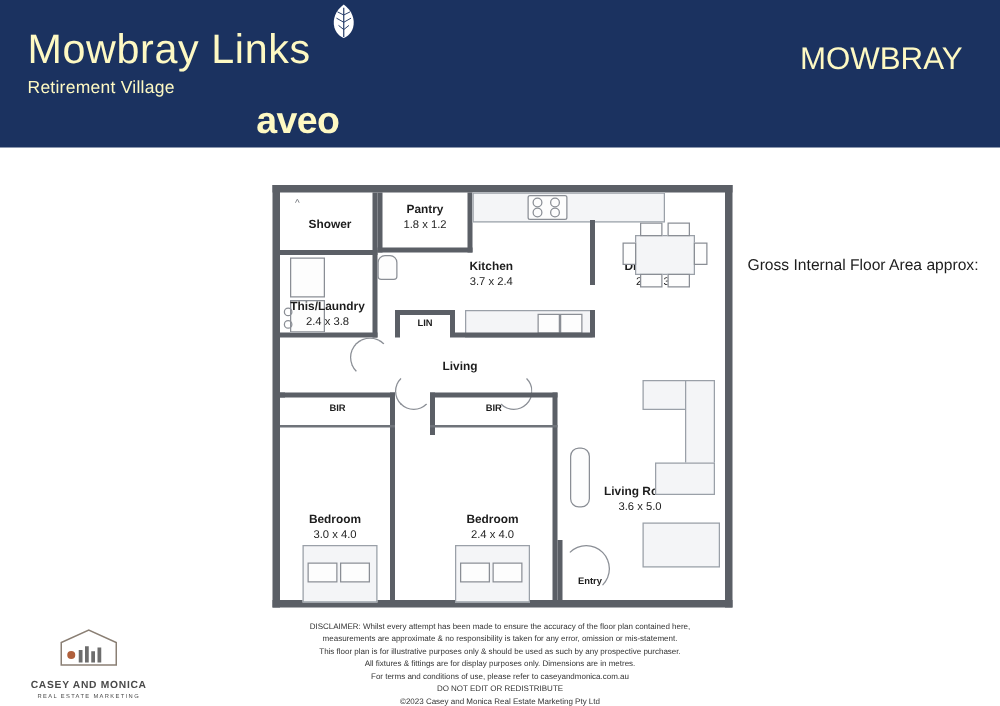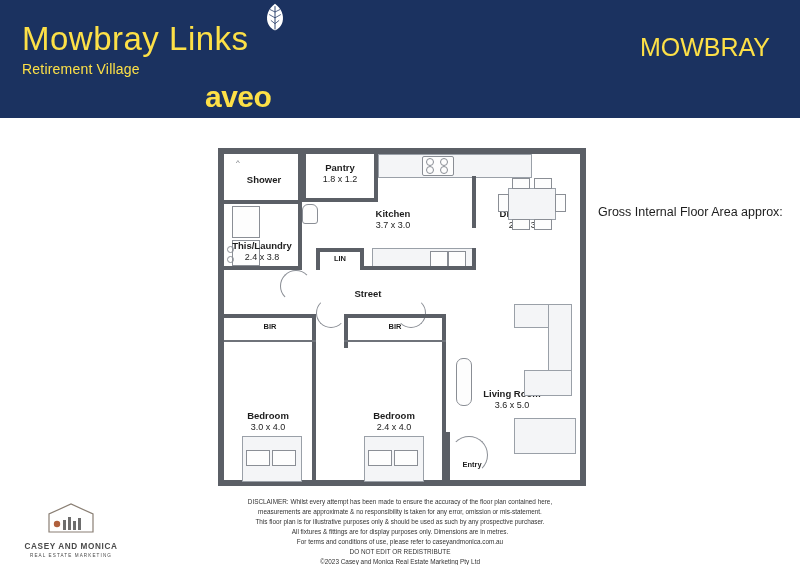--- a/index.html
+++ b/index.html
@@ -15,21 +15,21 @@
     overflow: hidden;
   }
 
   
   .header {
     position: absolute;
     left: 0; top: 0;
     width: 800px;
     height: 118px;
     background: #1b3260;
-    color: #fde047;
+    color: #fef9c3;
   }
   .brand {
     position: absolute;
     left: 22px; top: 22px;
     width: 330px;
   }
   .brand-title {
     font-size: 33px;
     letter-spacing: 0.5px;
     line-height: 1.05;
@@ -197,21 +197,21 @@
 
   <div class="fx-soft" style="left:160px; top:6px; width:152px; height:22px;"></div>
   <div class="fx" style="left:204px; top:8px; width:30px; height:18px; border-radius:2px;"></div>
   <div class="circle" style="left:208px; top:10px; width:6px; height:6px;"></div>
   <div class="circle" style="left:222px; top:10px; width:6px; height:6px;"></div>
   <div class="circle" style="left:208px; top:18px; width:6px; height:6px;"></div>
   <div class="circle" style="left:222px; top:18px; width:6px; height:6px;"></div>
 
   <div class="lbl" style="left:130px; top:60px; width:90px;">
     <span class="n">Kitchen</span>
-    <span class="d">3.7 x 3.0</span>
+    <span class="d">3.7 x 2.4</span>
   </div>
 
   <div class="fx-soft" style="left:154px; top:100px; width:100px; height:20px;"></div>
   <div class="fx" style="left:212px; top:103px; width:16px; height:14px;"></div>
   <div class="fx" style="left:230px; top:103px; width:16px; height:14px;"></div>
   <div class="wall" style="left:254px; top:100px; width:4px; height:20px;"></div>
 
   <div class="wall" style="left:254px; top:28px; width:4px; height:52px;"></div>
   <div class="lbl" style="left:258px; top:60px; width:100px;">
     <span class="n">Dining Area</span>
@@ -239,21 +239,21 @@
 
   <div class="wall" style="left:98px; top:100px; width:4px; height:22px;"></div>
   <div class="wall" style="left:98px; top:100px; width:48px; height:4px;"></div>
   <div class="wall" style="left:142px; top:100px; width:4px; height:22px;"></div>
   <div class="lbl lbl-sm" style="left:100px; top:106px; width:44px;">
     <span>LIN</span>
   </div>
 
   <div class="wall" style="left:146px; top:118px; width:112px; height:4px;"></div>
   <div class="lbl" style="left:110px; top:140px; width:80px;">
-    <span class="n">Street</span>
+    <span class="n">Living</span>
   </div>
 
   <div class="arc" style="left:62px; top:122px; width:30px; height:30px; border-color:#8a8e95 transparent transparent #8a8e95; transform:rotate(0deg);"></div>
   <div class="arc" style="left:98px; top:150px; width:28px; height:28px; border-color:transparent transparent #8a8e95 #8a8e95;"></div>
   <div class="arc" style="left:178px; top:150px; width:28px; height:28px; border-color:transparent #8a8e95 #8a8e95 transparent;"></div>
 
   <div class="wall" style="left:6px; top:166px; width:4px; height:4px;"></div>
   <div class="wall" style="left:6px; top:166px; width:92px; height:4px;"></div>
   <div class="wall" style="left:94px; top:166px; width:4px; height:34px;"></div>
   <div class="wall wall-thin" style="left:6px; top:192px; width:92px; height:2px;"></div>

